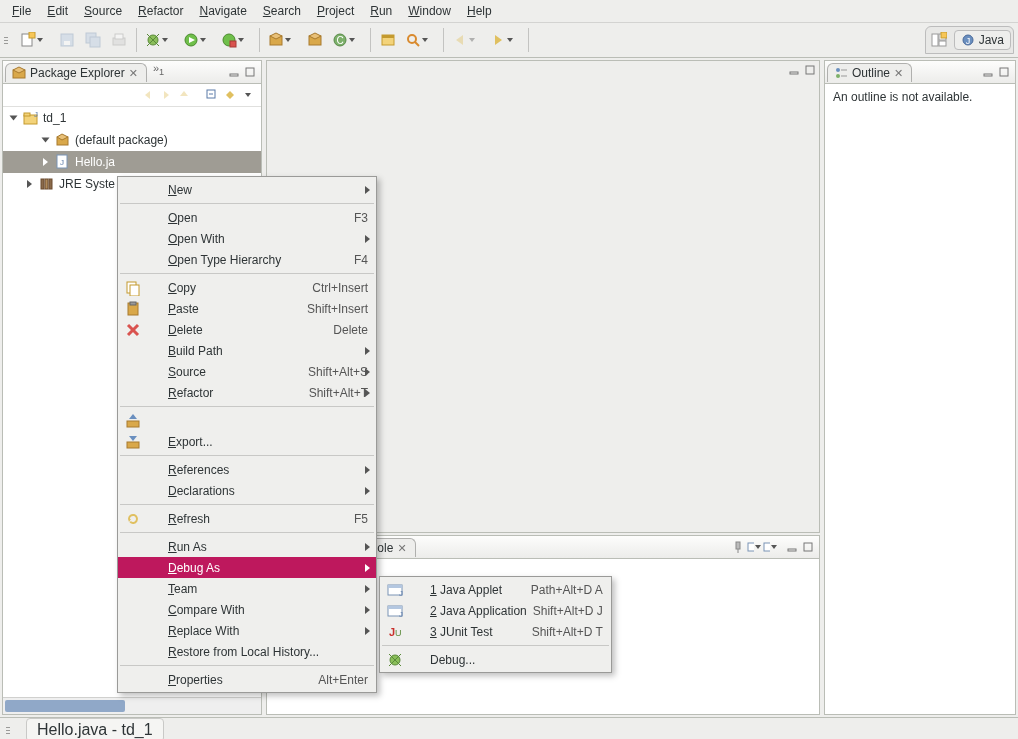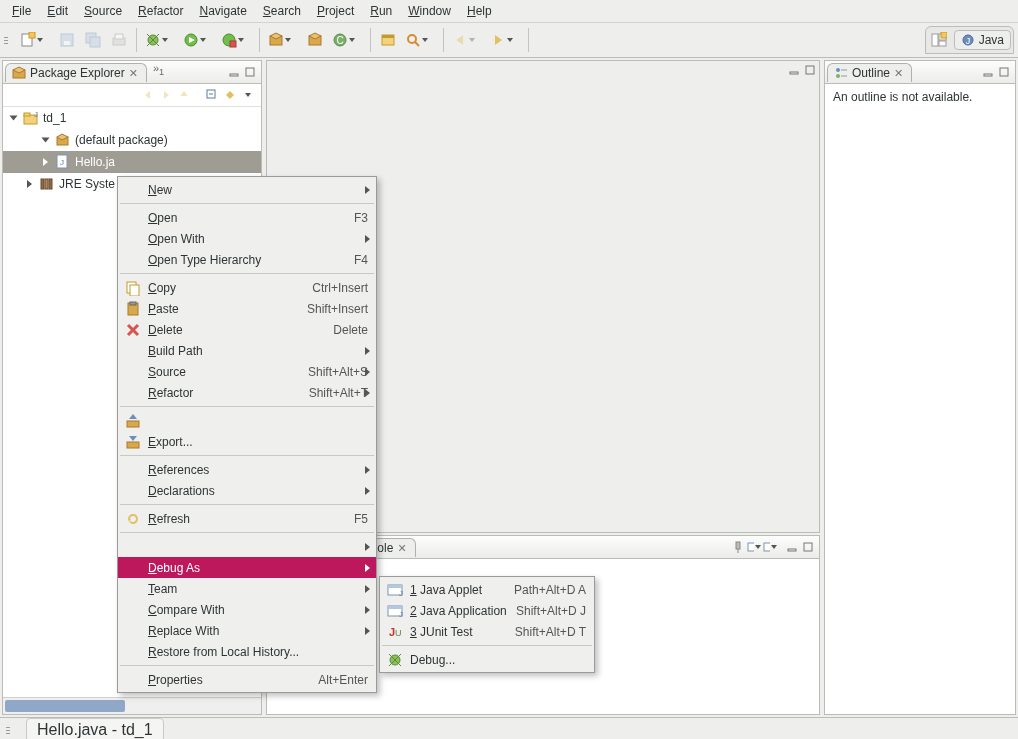--- a/index.html
+++ b/index.html
@@ -138,21 +138,21 @@
     font-size:12px;
     z-index:100;
     padding:2px 0;
     min-width:258px;
   }
   .ctx-item{
     display:flex;align-items:center;height:21px;
     padding:0 8px 0 6px;gap:6px;
     position:relative;
   }
-  .ctx-item .lbl{flex:1;}
+  .ctx-item .lbl{flex:1;margin-left:20px;}
   .ctx-item .shortcut{color:#555;}
   .ctx-item.submenu::after{
     content:"";position:absolute;right:6px;top:7px;
     border-left:5px solid #555;border-top:4px solid transparent;border-bottom:4px solid transparent;
   }
   .ctx-item.sel{background:#be185d;color:#fff;}
   .ctx-item.sel::after{border-left-color:#fff;}
   .ctx-sep{height:1px;background:#c8c8c6;margin:3px 2px;}
   .ctx-ico{width:18px;height:16px;display:flex;align-items:center;justify-content:center;}
   .subctx{min-width:214px;}
@@ -636,20 +636,21 @@
           <path d="M4 8a4 4 0 1 1 1.2 2.8" fill="none" stroke="#e0c060" stroke-width="2"></path>
           <polygon points="3,8 6,8 4,11" fill="#e0c060"></polygon>
         </svg>
       </span>
       <span class="lbl"><u>R</u>efresh</span>
       <span class="shortcut">F5</span>
     </div>
     <div class="ctx-sep"></div>
     <div class="ctx-item submenu">
       <span class="ctx-ico"></span>
+      <span class="lbl"><u>R</u>un As</span>
     </div>
     <div class="ctx-item submenu sel">
       <span class="ctx-ico"></span>
       <span class="lbl"><u>D</u>ebug As</span>
     </div>
     <div class="ctx-item submenu">
       <span class="ctx-ico"></span>
       <span class="lbl"><u>T</u>eam</span>
     </div>
     <div class="ctx-item submenu">

